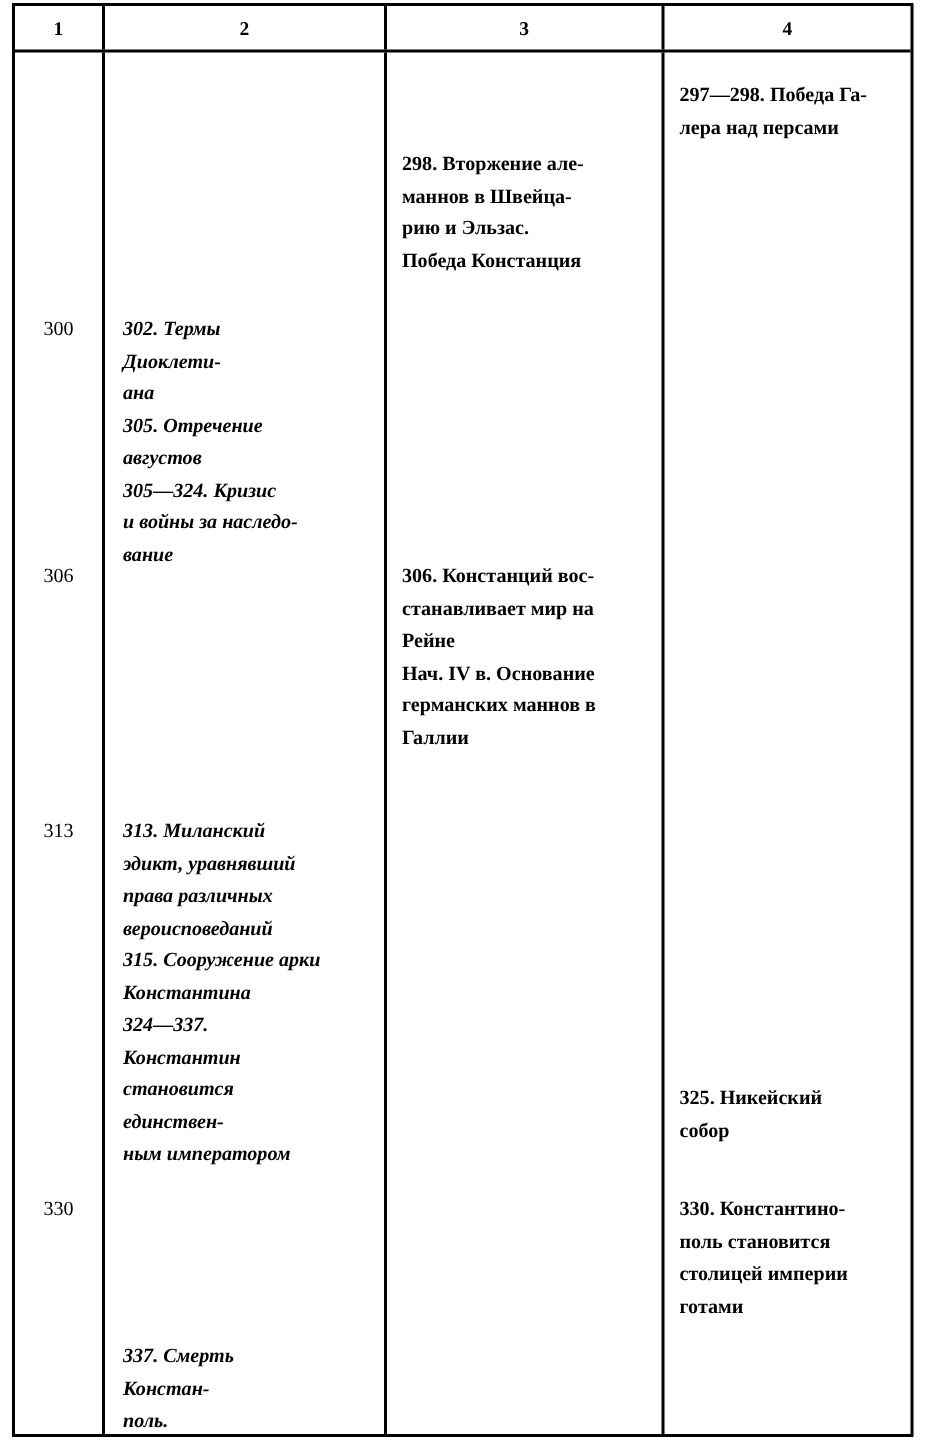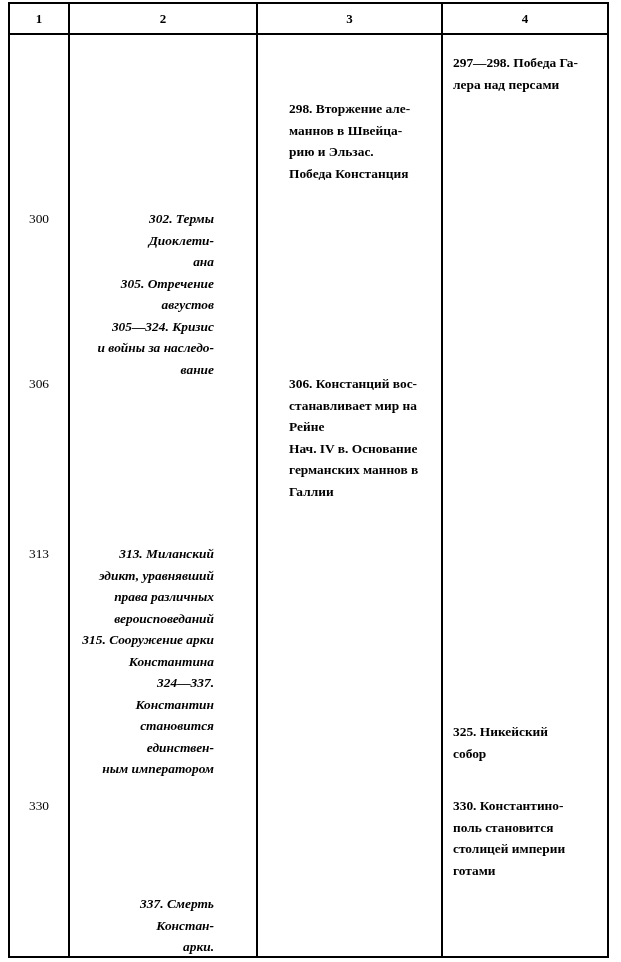--- a/index.html
+++ b/index.html
@@ -80,22 +80,22 @@
   .v3 { left: 431px; }
 
   
   .col {
     position: absolute;
     top: 0;
     bottom: 0;
     box-sizing: border-box;
   }
   .col-years   { left: 0px;   width: 58px; }
-  .col-italic  { left: 60px;  width: 148px; padding-left: 12px; padding-right: 4px; text-align: right; }
-  .col-plain   { left: 248px; width: 211px; padding-left: 10px; padding-right: 6px; margin-left: 21px; }
+  .col-italic  { left: 60px;  width: 148px; padding-left: 12px; padding-right: 4px; }
+  .col-plain   { left: 248px; width: 211px; padding-left: 10px; padding-right: 6px; }
   .col-last    { left: 433px; width: 168px; padding-left: 28px; padding-right: 6px; }
 
   .entry {
     position: absolute;
     left: 0; right: 0;
     font-size: 13.4px;
     line-height: 21.5px;
   }
   .col-italic .entry {
     left: 12px; right: 4px;
@@ -162,21 +162,21 @@
           <div>права различных</div>
           <div>вероисповеданий</div>
           <div>315. Сооружение арки</div>
           <div>Константина</div>
           <div>324—337. Константин</div>
           <div>становится единствен-</div>
           <div>ным императором</div>
         </div>
         <div class="entry" style="top:858px">
           <div>337. Смерть Констан-</div>
-          <div>арки.</div>
+          <div>поль.</div>
           <div>Кризис наследования</div>
         </div>
       </div>
 
       <div class="col col-plain">
         <div class="entry" style="top:63px">
           <div>298. Вторжение але-</div>
           <div>маннов в Швейца-</div>
           <div>рию и Эльзас.</div>
           <div>Победа Констанция</div>

